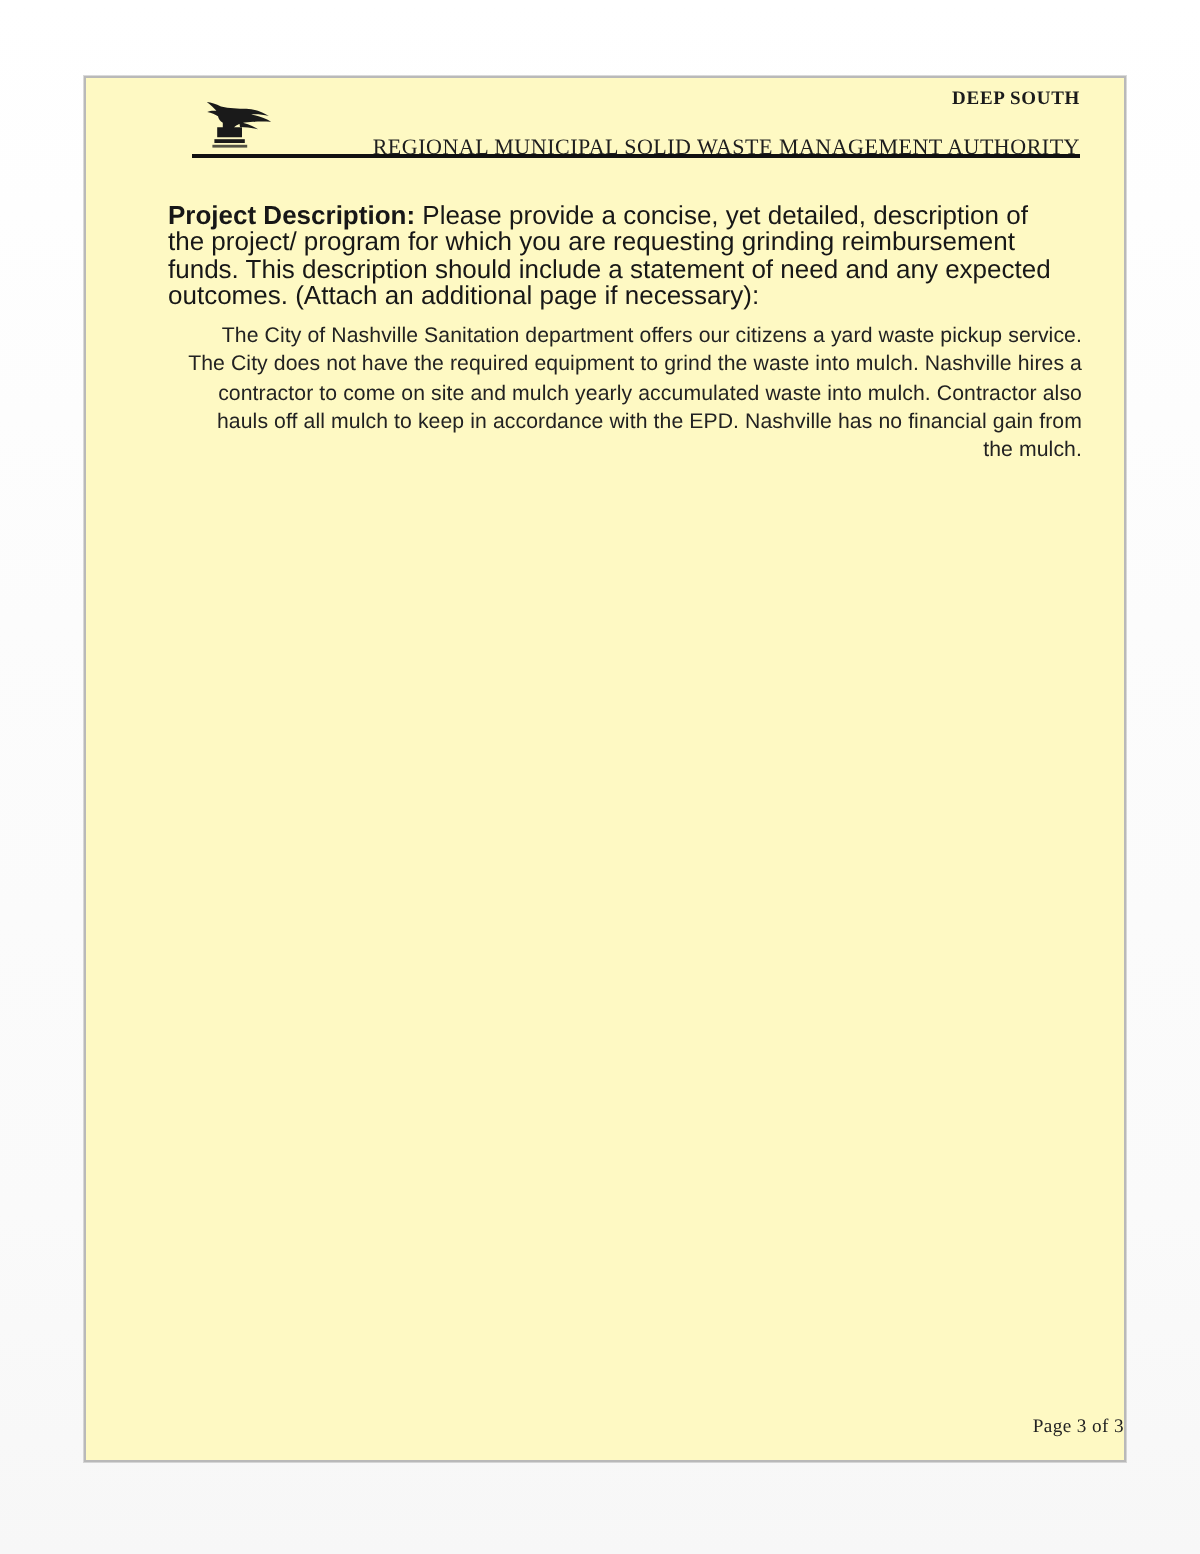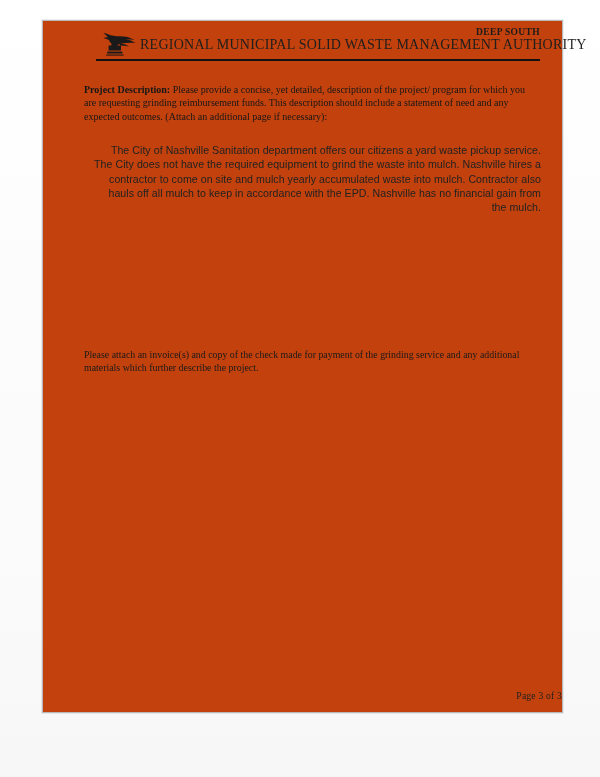--- a/index.html
+++ b/index.html
@@ -20,24 +20,24 @@
     position: absolute;
     inset: 0;
     background:
       linear-gradient(to bottom, #ffffff 0%, #fcfcfc 40%, #fafafa 78%, #f7f7f7 100%);
     pointer-events: none;
   }
 
   .page {
     position: absolute;
     left: 42px;
-    top: 20px;
+    top: 38px;
     width: 521px;
     height: 693px;
-    background: #c2410c;
+    background: #fef9c3;
     border: 1px solid #b9b9b9;
     box-sizing: border-box;
     box-shadow: 0 0 0 0.5px rgba(150,150,150,0.35);
   }
 
   
   .letterhead {
     position: absolute;
     left: 53px;
     top: 6px;
@@ -62,44 +62,44 @@
     font-family: "Liberation Serif", serif;
     font-weight: bold;
     font-size: 9.5px;
     letter-spacing: 0.35px;
     color: #1b1b1b;
     line-height: 11px;
     white-space: nowrap;
   }
   .org-sub {
     font-family: "Liberation Serif", serif;
-    font-size: 14px;
+    font-size: 11px;
     letter-spacing: 0.25px;
     color: #1e1e1e;
     line-height: 12px;
     white-space: nowrap;
-    margin-top: 1px;
+    margin-top: 12px;
   }
   .rule {
     position: absolute;
     left: 53px;
     top: 38px;
     width: 444px;
     height: 2.4px;
     background: #111;
   }
 
   
   .form-instruction {
     position: absolute;
     left: 41px;
     top: 62px;
     width: 449px;
-    font-family: Liberation Serif, serif;
-    font-size: 10px;
+    font-family: Liberation Sans, sans-serif;
+    font-size: 13px;
     line-height: 13.4px;
     color: #171717;
     text-align: left;
   }
   .form-instruction b {
     font-weight: bold;
   }
 
   .typed-answer {
     position: absolute;
@@ -176,17 +176,16 @@
   </div>
 
   <div class="rule"></div>
 
   <div class="form-instruction">
     <b>Project Description:</b><span> Please provide a concise, yet detailed, description of the project/ program for which you are requesting grinding reimbursement funds.  This description should include a statement of need and any expected outcomes.  (Attach an additional page if necessary):</span>
   </div>
 
   <div class="typed-answer">The City of Nashville Sanitation department offers our citizens a yard waste pickup service. The City does not have the required equipment to grind the waste into mulch. Nashville hires a contractor to come on site and mulch yearly accumulated waste into mulch. Contractor also hauls off all mulch to keep in accordance with the EPD. Nashville has no financial gain from the mulch.</div>
 
-  <div class="attach-note">Please attach an invoice(s) and copy of the check made for payment of the grinding service and any additional materials which further describe the project.</div>
 
   <div class="page-footer">Page 3 of 3</div>
 
 </div>
 
 </body></html>

